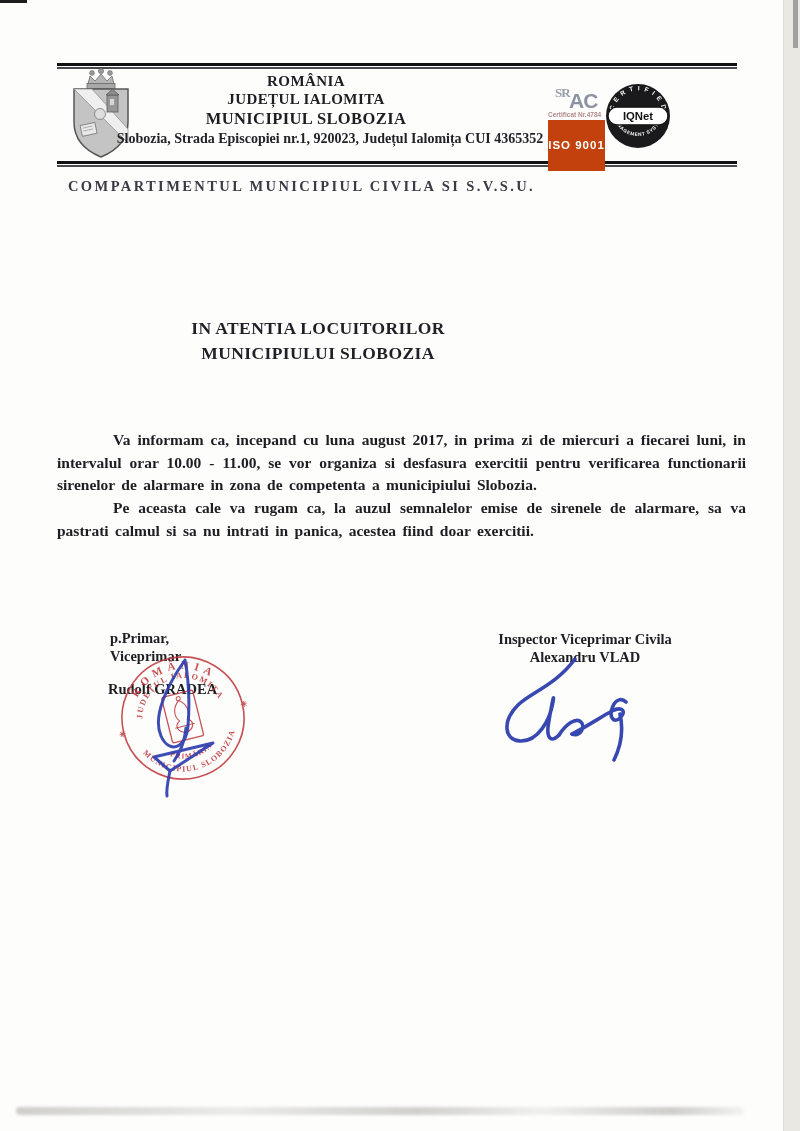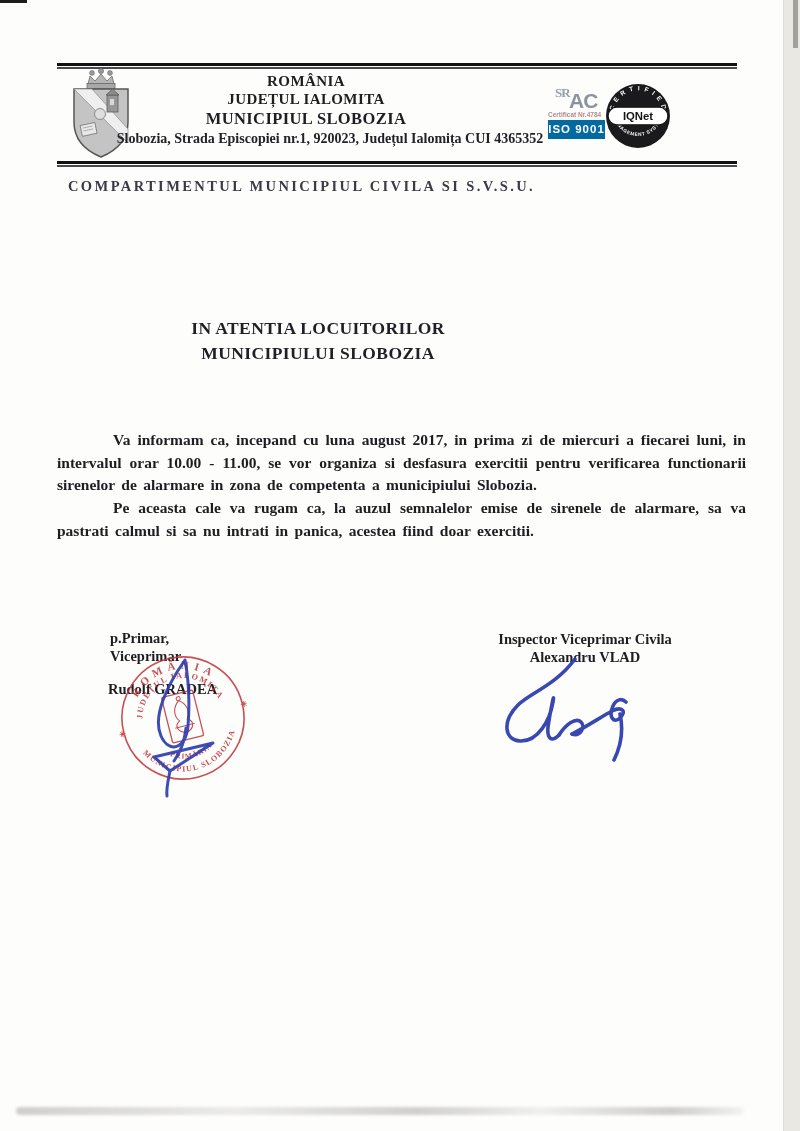--- a/index.html
+++ b/index.html
@@ -28,21 +28,21 @@
   .hdr-county{font-size:15px;line-height:19px;letter-spacing:.4px;}
   .hdr-city{font-size:16.5px;line-height:20px;letter-spacing:.4px;}
   .hdr-address{font-size:14px;line-height:16px;margin-top:2px;color:#222228;}
   .hdr-contact{font-size:11.5px;line-height:15px;color:#222228;}
   .hdr-link{text-decoration:underline;color:#1d1d26;}
   
   .srac{position:absolute;left:548px;top:86px;width:58px;font-weight:bold;line-height:1;}
   .srac-sr{font-size:13px;color:#98a0ab;letter-spacing:-1px;margin-left:7px;font-family:Liberation Serif, serif;}
   .srac-ac{font-size:21px;color:#8b93a0;letter-spacing:-1px;margin-left:21px;margin-top:-9px;font-family:"Liberation Sans",sans-serif;}
   .srac-cert{font-size:6.5px;color:#b28a8a;white-space:nowrap;margin-top:1px;font-family:"Liberation Sans",sans-serif;}
-  .srac-iso{margin-top:1px;background:#0369a1;color:#fff;font-size:11.5px;letter-spacing:1px;text-align:center;padding:4px 0;width:57px;font-family:"Liberation Sans",sans-serif;}
+  .srac-iso{margin-top:1px;background:#c2410c;color:#fff;font-size:11.5px;letter-spacing:1px;text-align:center;padding:20px 0;width:57px;font-family:"Liberation Sans",sans-serif;}
   .iqnet{position:absolute;left:605px;top:83px;width:66px;height:66px;}
   
   .department{position:absolute;left:68px;top:178px;font-size:14.5px;font-weight:bold;letter-spacing:2.4px;color:#3b3b45;}
   
   .doc-title{position:absolute;left:0;top:316px;width:636px;text-align:center;font-weight:bold;font-size:17.5px;line-height:25px;letter-spacing:.4px;color:#1f1f26;}
   
   .body-text{position:absolute;left:57px;top:429px;width:689px;font-size:15.5px;font-weight:bold;line-height:22.7px;text-align:justify;word-spacing:2.5px;color:#1d1d22;}
   .body-text p{margin:0;text-indent:56px;}
   
   .sig-left{position:absolute;left:110px;top:629px;font-size:14.5px;font-weight:bold;line-height:18px;}

